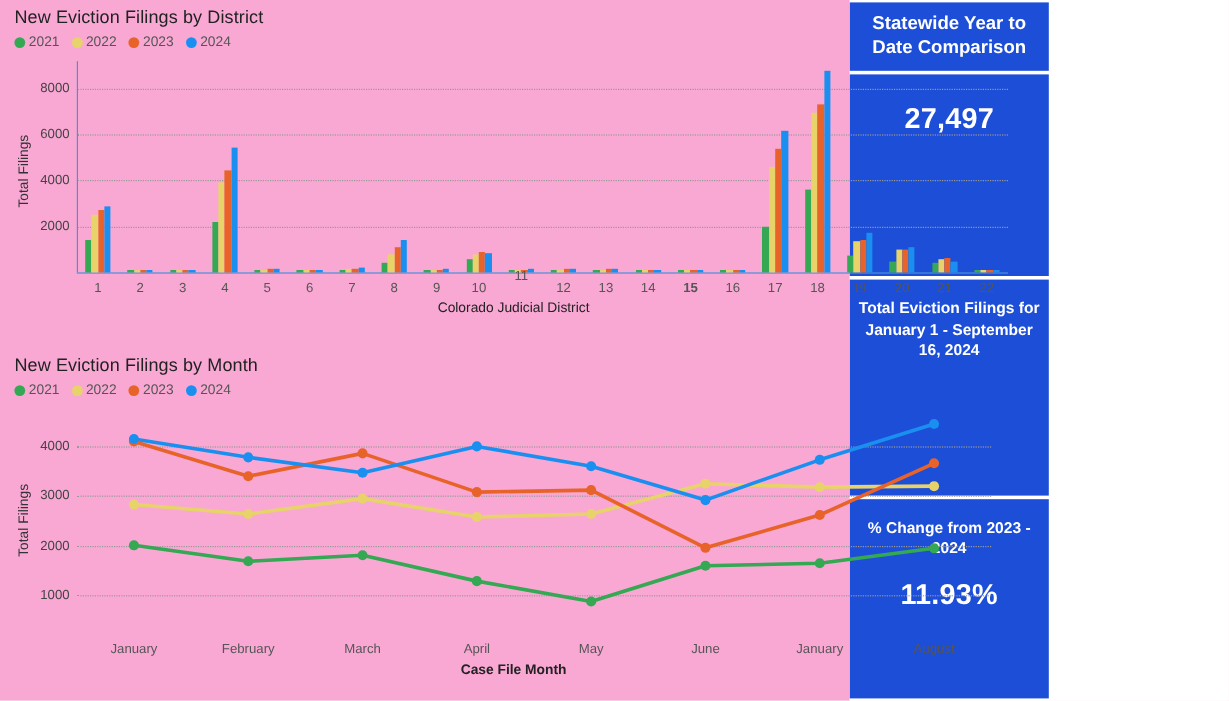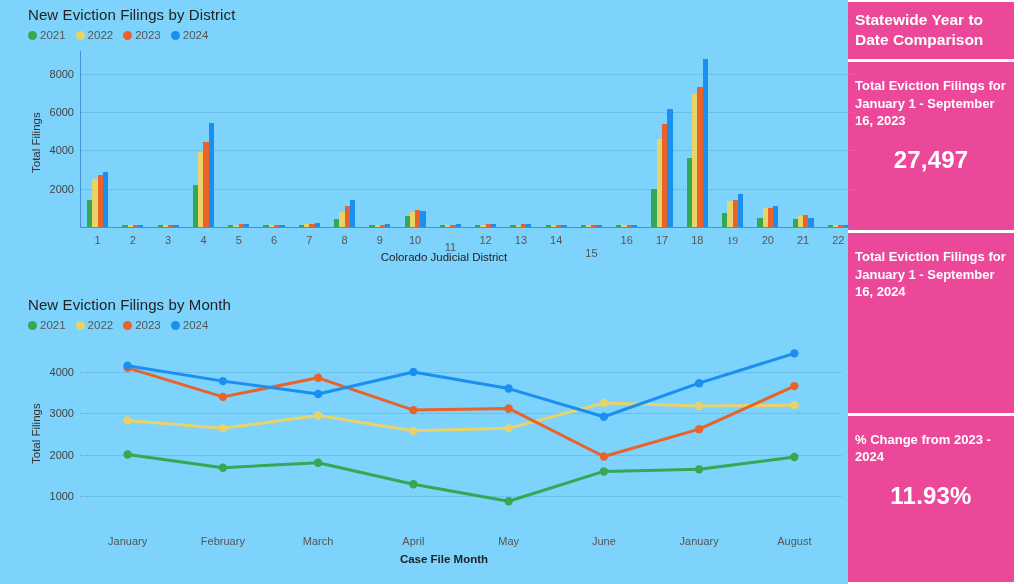--- a/index.html
+++ b/index.html
@@ -5,21 +5,21 @@
   * { box-sizing: border-box; margin: 0; padding: 0; }
   html, body {
     width: 1024px; height: 584px;
     background: #ffffff;
     font-family: "Liberation Sans", sans-serif;
     overflow: hidden;
   }
   #app { position: relative; width: 1024px; height: 584px; display: flex; }
 
   
-  .charts-col { width: 848px; height: 584px; position: relative; background: #7dd3fc; padding-left: 16px; }
+  .charts-col { width: 708px; height: 584px; position: relative; background: #f9a8d4; }
 
   .chart-block { position: relative; width: 856px; }
   #district-block { height: 290px; }
   #month-block   { height: 294px; }
 
   .chart-title {
     font-size: 15px; color: #222; font-weight: 400;
     padding-left: 12px; padding-top: 6px; letter-spacing: .1px;
   }
   .legend { display: flex; gap: 10px; padding-left: 12px; padding-top: 6px; align-items: center; }
@@ -53,23 +53,23 @@
 
   .bars-layer, .lines-layer { position: absolute; left: 0; top: 0; }
   .bar { position: absolute; bottom: 0; }
 
   
   .sidebar {
     width: 168px; height: 584px; background: #ffffff;
     display: flex; flex-direction: column; padding: 2px 2px 2px 0; gap: 3px;
   }
   .kpi-card {
-    background: #ec4899; color: #ffffff;
+    background: #1d4ed8; color: #ffffff;
     display: flex; flex-direction: column; align-items: center;
-    padding: 8px 7px;
+    text-align: center; padding: 8px 7px;
   }
   #kpi-header { height: 58px; justify-content: center; }
   #kpi-2023   { height: 172px; }
   #kpi-2024   { height: 184px; }
   #kpi-change { height: 170px; }
 
   .kpi-header-text { font-size: 15.5px; font-weight: bold; line-height: 1.3; }
   .kpi-label { font-size: 13px; font-weight: bold; line-height: 1.35; padding-top: 7px; }
   .kpi-value { font-size: 24px; font-weight: bold; padding-top: 16px; letter-spacing: .2px; }
 </style>
@@ -204,25 +204,25 @@
           <div class="tick-label-x" style="left: 81.6364px; top: 193px;">1</div>
           <div class="tick-label-x" style="left: 116.909px; top: 193px;">2</div>
           <div class="tick-label-x" style="left: 152.182px; top: 193px;">3</div>
           <div class="tick-label-x" style="left: 187.455px; top: 193px;">4</div>
           <div class="tick-label-x" style="left: 222.727px; top: 193px;">5</div>
           <div class="tick-label-x" style="left: 258px; top: 193px;">6</div>
           <div class="tick-label-x" style="left: 293.273px; top: 193px;">7</div>
           <div class="tick-label-x" style="left: 328.545px; top: 193px;">8</div>
           <div class="tick-label-x" style="left: 363.818px; top: 193px;">9</div>
           <div class="tick-label-x" style="left: 399.091px; top: 193px;">10</div>
-          <div class="tick-label-x" style="left: 434.364px; top: 200px;">11</div>
+          <div class="tick-label-x" style="left: 434.364px; top: 183px;">11</div>
           <div class="tick-label-x" style="left: 469.636px; top: 193px;">12</div>
           <div class="tick-label-x" style="left: 504.909px; top: 193px;">13</div>
           <div class="tick-label-x" style="left: 540.182px; top: 193px;">14</div>
-          <div class="tick-label-x" style="left: 575.455px; top: 206px;">15</div>
+          <div class="tick-label-x" style="left: 575.455px; top: 193px; font-weight: bold;">15</div>
           <div class="tick-label-x" style="left: 610.727px; top: 193px;">16</div>
           <div class="tick-label-x" style="left: 646px; top: 193px;">17</div>
           <div class="tick-label-x" style="left: 681.273px; top: 193px;">18</div>
           <div class="tick-label-x" style="left: 716.545px; top: 193px; font-family: Liberation Serif, serif;">19</div>
           <div class="tick-label-x" style="left: 751.818px; top: 193px;">20</div>
           <div class="tick-label-x" style="left: 787.091px; top: 193px;">21</div>
           <div class="tick-label-x" style="left: 822.364px; top: 193px;">22</div>
           <div class="y-axis-title" style="left: 14px; top: 132px;">Total Filings</div>
           <div class="x-axis-title" style="top: 210px;">Colorado Judicial District</div>
         </div>
@@ -310,21 +310,20 @@
 
   </div>
 
   <div class="sidebar">
 
     <div class="kpi-card" id="kpi-header">
       <div class="kpi-header-text">Statewide Year to Date Comparison</div>
     </div>
 
     <div class="kpi-card" id="kpi-2023">
-      <div class="kpi-label">Total Eviction Filings for January 1 - September 16, 2023</div>
       <div class="kpi-value">27,497</div>
     </div>
 
     <div class="kpi-card" id="kpi-2024">
       <div class="kpi-label">Total Eviction Filings for January 1 - September 16, 2024</div>
     </div>
 
     <div class="kpi-card" id="kpi-change">
       <div class="kpi-label">% Change from 2023 - 2024</div>
       <div class="kpi-value">11.93%</div>

